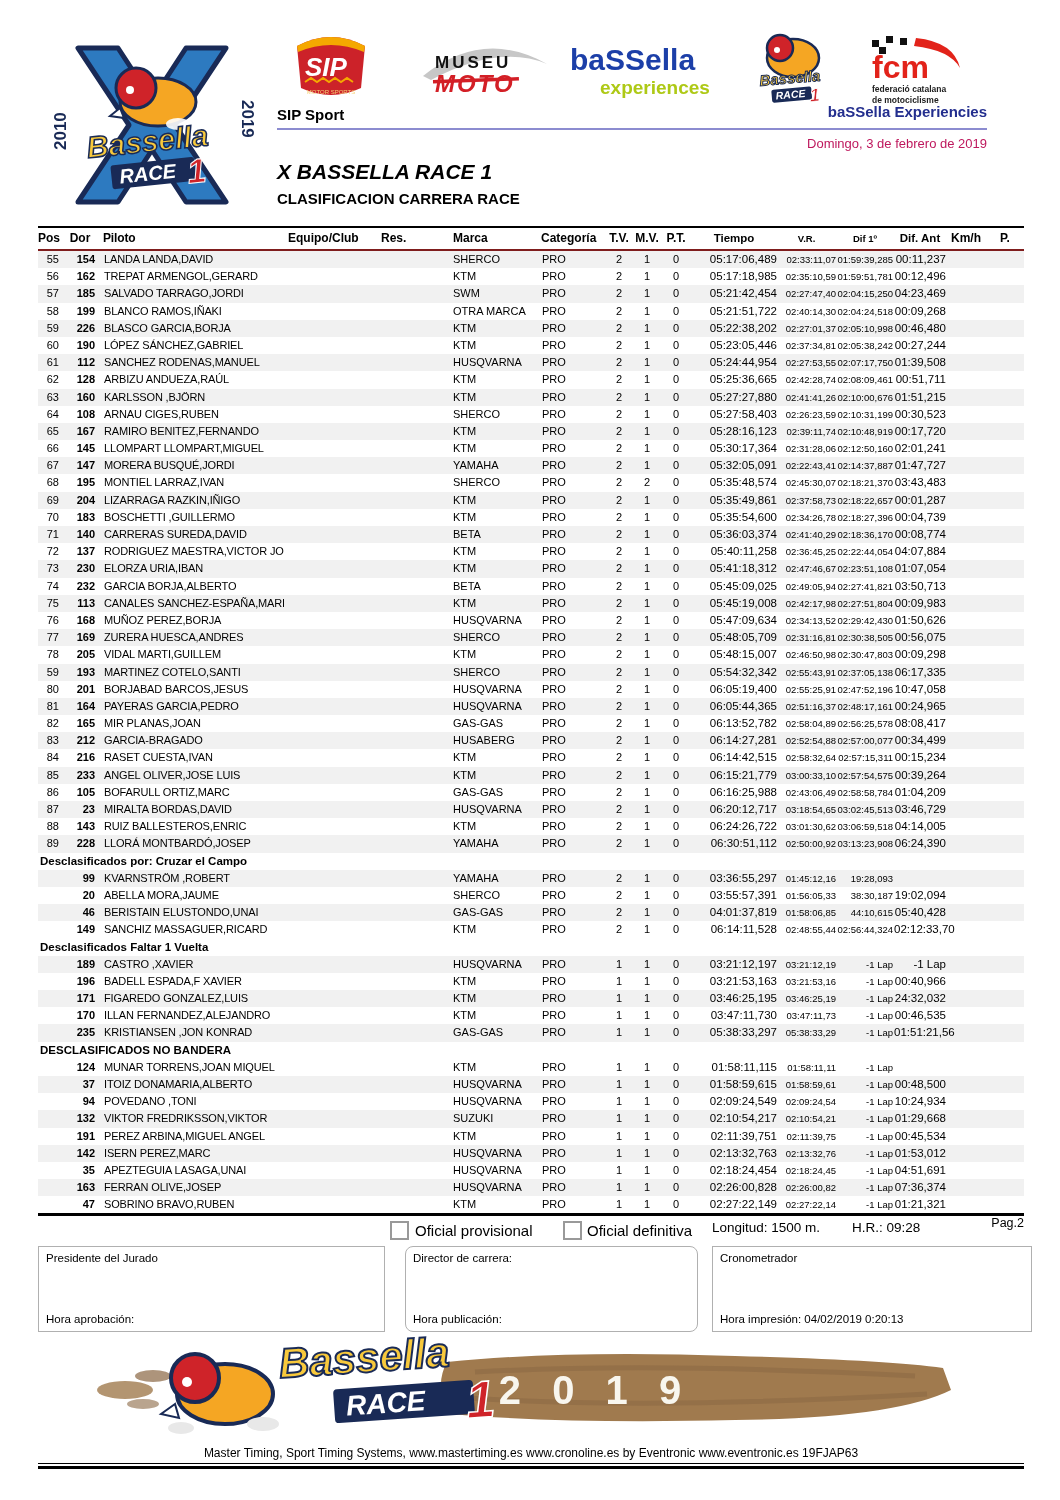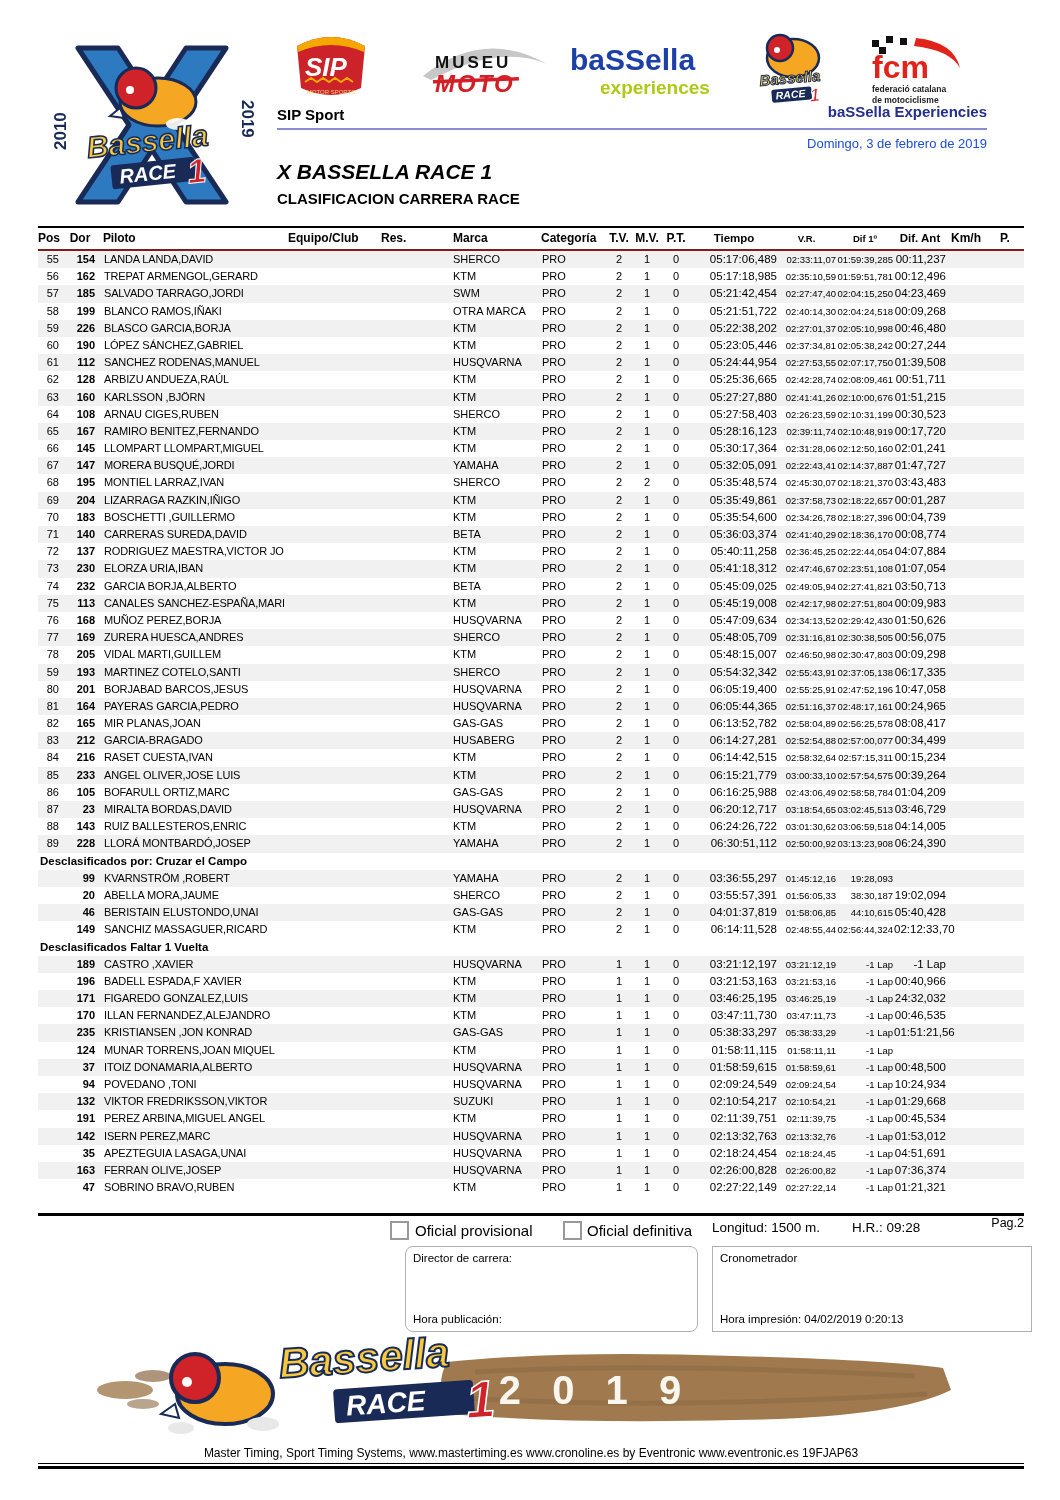--- a/index.html
+++ b/index.html
@@ -3,21 +3,21 @@
 <meta charset="utf-8">
 <style>
   html,body{margin:0;padding:0;background:#e8e8e8;}
   #page{position:relative;width:1060px;height:1500px;background:#ffffff;margin:0 auto;
         font-family:"Liberation Sans",sans-serif;color:#000;overflow:hidden;}
   .abs{position:absolute;}
   
   .sip-sport{left:277px;top:106px;font-size:15px;font-weight:bold;}
   .bex-label{right:73px;top:103px;font-size:15px;font-weight:bold;color:#232e8e;}
   .hdr-line{left:277px;top:128px;width:710px;height:2px;background:#8c8cd0;}
-  .date-label{right:73px;top:136px;font-size:13px;color:#1d4ed8;}
+  .date-label{right:73px;top:136px;font-size:13px;color:#be185d;}
   .doc-title{left:277px;top:160px;font-size:21px;font-weight:bold;font-style:italic;}
   .doc-subtitle{left:277px;top:190px;font-size:15px;font-weight:bold;}
   
   svg text{font-family:"Liberation Sans",sans-serif;}
   
   #tablewrap{left:38px;top:226px;width:986px;}
   .hrow,.trow{display:grid;grid-template-columns:27px 34px 185px 93px 72px 88px 68px 28px 28px 30px 86px 60px 57px 52px 40px 1fr;}
   .hrow{height:21px;line-height:21px;font-size:12px;font-weight:bold;
         border-top:2px solid #000;border-bottom:2px solid #7f1d1d;}
   .hrow .cell{text-align:left;padding-left:4px;overflow:hidden;white-space:nowrap;}
@@ -943,20 +943,21 @@
           <div class="cell c-tv">1</div>
           <div class="cell c-mv">1</div>
           <div class="cell c-pt">0</div>
           <div class="cell c-tie">05:38:33,297</div>
           <div class="cell c-vr">05:38:33,29</div>
           <div class="cell c-d1">-1 Lap</div>
           <div class="cell c-da">01:51:21,56</div>
           <div class="cell c-kmh"></div>
           <div class="cell c-p"></div>
         </div>
+        <div class="sec-title">DESCLASIFICADOS NO BANDERA</div>
         <div class="trow">
           <div class="cell c-pos"></div>
           <div class="cell c-dor">124</div>
           <div class="cell c-pil">MUNAR TORRENS,JOAN MIQUEL</div>
           <div class="cell c-eq"></div>
           <div class="cell c-res"></div>
           <div class="cell c-marca">KTM</div>
           <div class="cell c-cat">PRO</div>
           <div class="cell c-tv">1</div>
           <div class="cell c-mv">1</div>
@@ -1118,20 +1119,24 @@
   <div class="abs foot-topline"></div>
 
   <div class="abs checkbox cb1"></div>
   <div class="abs cb-label cbl1">Oficial provisional</div>
   <div class="abs checkbox cb2"></div>
   <div class="abs cb-label cbl2">Oficial definitiva</div>
   <div class="abs longitud">Longitud: 1500 m.</div>
   <div class="abs hr-time">H.R.: 09:28</div>
   <div class="abs pagenum">Pag.2</div>
 
+  <div class="abs fbox box1">
+    <span class="toplab">Presidente del Jurado</span>
+    <span class="botlab">Hora aprobación:</span>
+  </div>
   <div class="abs fbox box2">
     <span class="toplab">Director de carrera:</span>
     <span class="botlab">Hora publicación:</span>
   </div>
   <div class="abs fbox box3">
     <span class="toplab">Cronometrador</span>
     <span class="botlab">Hora impresión:   04/02/2019 0:20:13</span>
   </div>
 
   <svg class="abs" style="left:95px;top:1332px;" width="880" height="116" viewBox="0 0 880 116">

